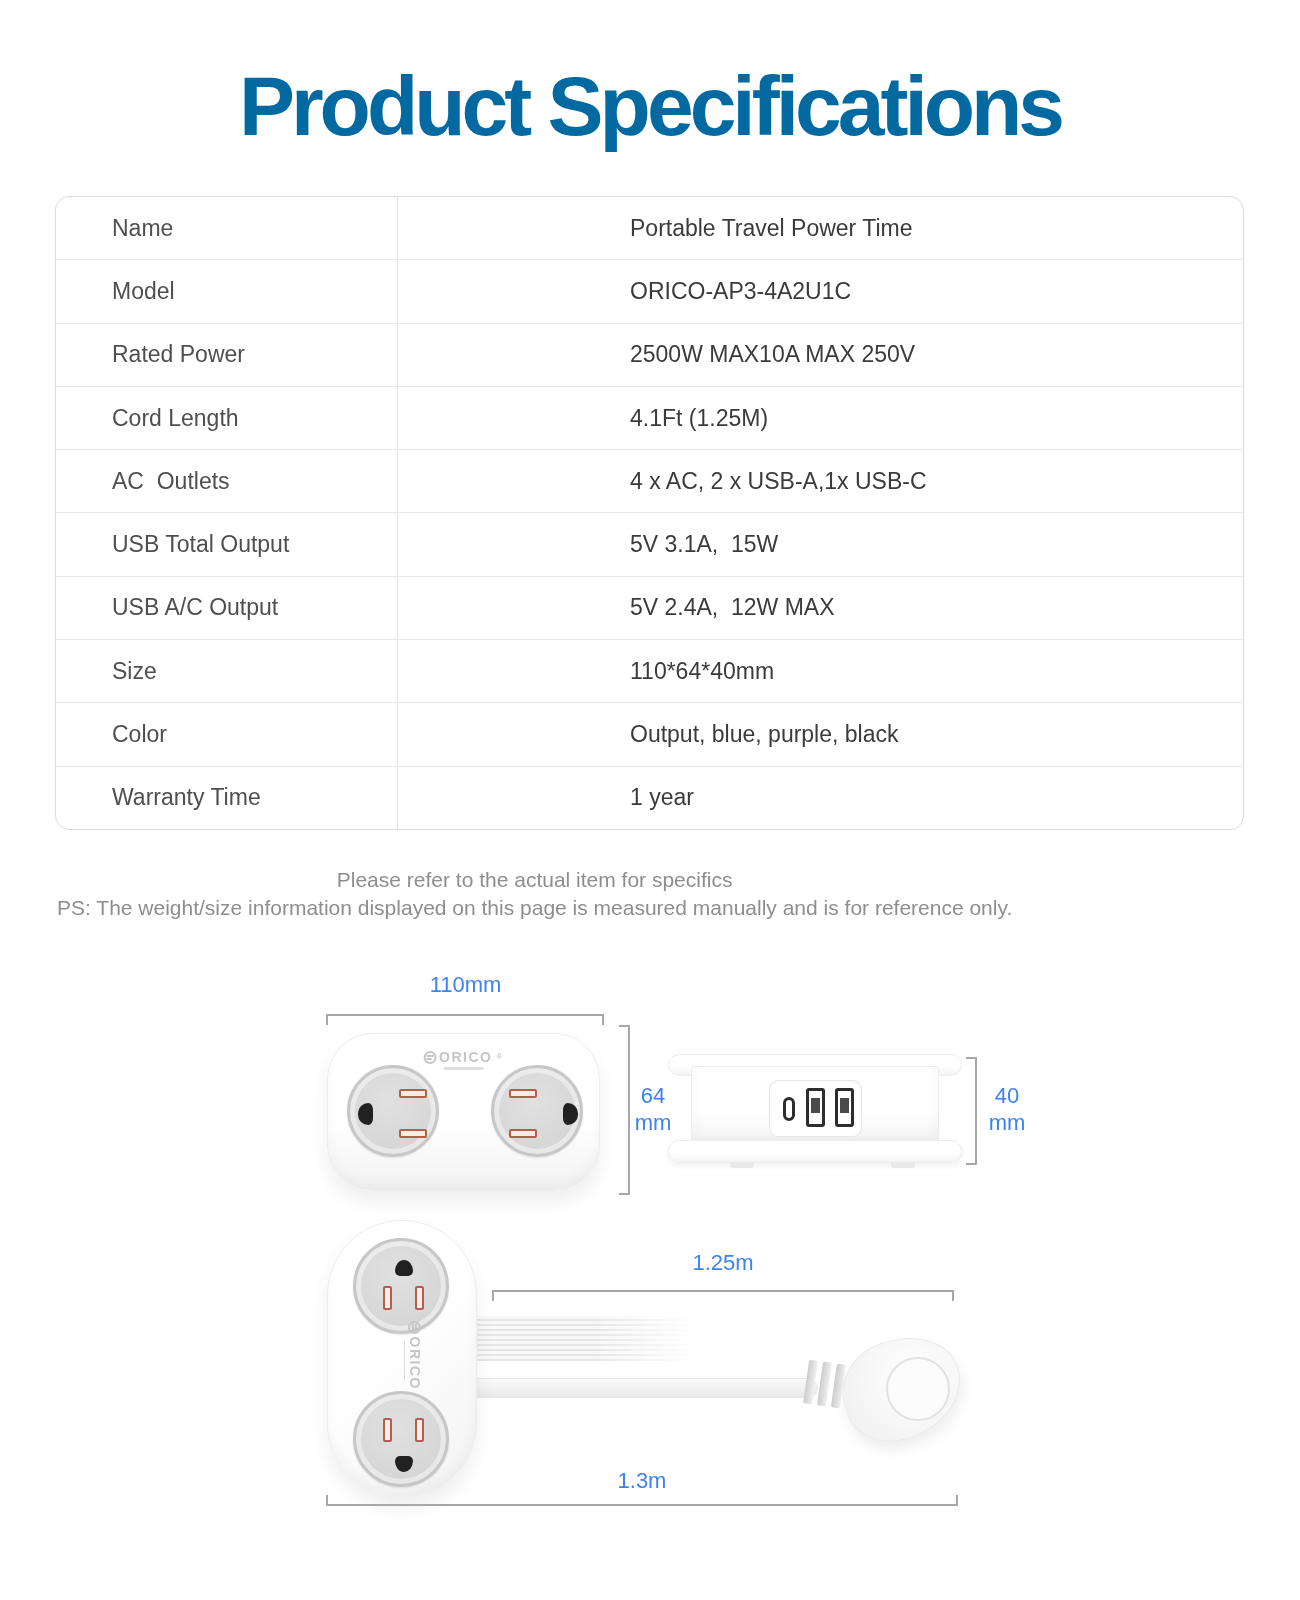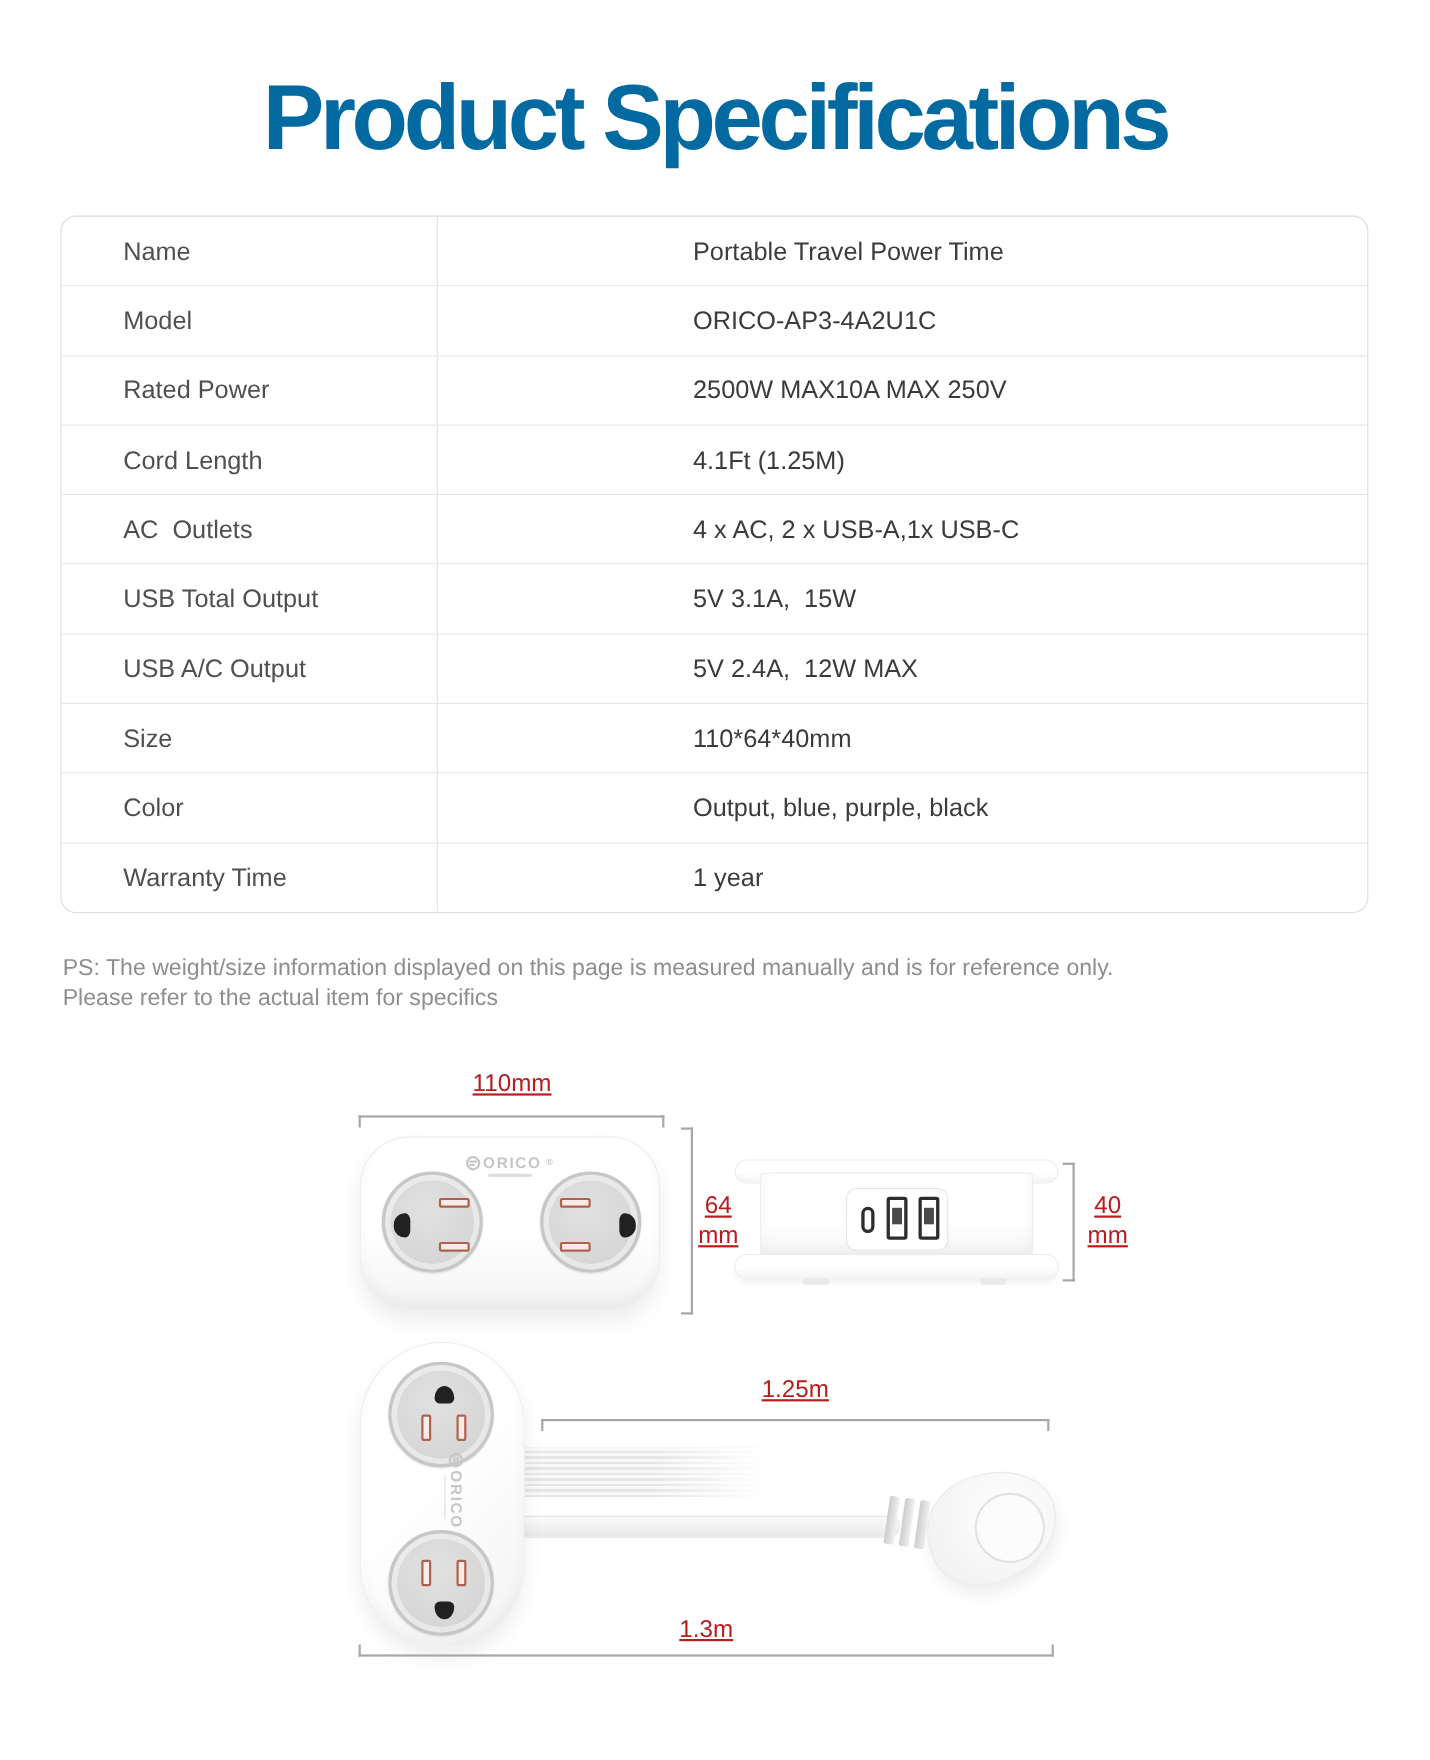--- a/index.html
+++ b/index.html
@@ -1,21 +1,21 @@
 <!DOCTYPE html>
 <html><head>
 <meta charset="utf-8">
 <style>
   * { box-sizing: border-box; margin: 0; padding: 0; }
   html,body { background:#fff; }
   body {
     width:1300px; height:1600px; position:relative; overflow:hidden;
     font-family:"Liberation Sans", sans-serif; color:#333;
   }
-  .abs { position:absolute; }
+  .abs { position:absolute;text-align:center; }
 
   
   .page-title {
     top:58px; left:0; width:1300px; text-align:center;
     font-size:84px; font-weight:bold; letter-spacing:-4px; color:#0369a1;
   }
 
   
   .spec-table {
     left:55px; top:196px; width:1189px; height:634px;
@@ -31,21 +31,21 @@
   }
   .spec-value {
     flex:1; display:flex; align-items:center; padding-left:232px;
     font-size:23px; color:#3b3b3b;
   }
 
   
   .ps-note { left:57px; top:866px; font-size:21px; color:#8e8e8e; line-height:28px; }
 
   
-  .dim-label { color:#b91c1c; font-size:22px; text-align:center;text-decoration:underline; }
+  .dim-label { color:#3b82f6; font-size:22px; text-align:center; }
   .bracket { position:absolute; }
   .bracket-h-down { border-top:2px solid #a7a7a7; border-left:2px solid #a7a7a7; border-right:2px solid #a7a7a7; height:11px; }
   .bracket-h-up   { border-bottom:2px solid #a7a7a7; border-left:2px solid #a7a7a7; border-right:2px solid #a7a7a7; height:11px; }
   .bracket-v-left { border-right:2px solid #a7a7a7; border-top:2px solid #a7a7a7; border-bottom:2px solid #a7a7a7; width:11px; }
 
   
   .shell {
     position:absolute; background:linear-gradient(180deg,#ffffff 55%,#f3f3f3 100%);
     border:1px solid #ededed;
     box-shadow:0 10px 18px rgba(0,0,0,.07), inset 0 -8px 12px rgba(0,0,0,.035);
@@ -142,22 +142,22 @@
     <div class="spec-label">Color</div>
     <div class="spec-value">Output, blue, purple, black</div>
   </div>
   <div class="spec-row">
     <div class="spec-label">Warranty Time</div>
     <div class="spec-value">1 year</div>
   </div>
 </div>
 
 <div class="abs ps-note">
+  <div>Please refer to the actual item for specifics</div>
   <div>PS: The weight/size information displayed on this page is measured manually and is for reference only.</div>
-  <div>Please refer to the actual item for specifics</div>
 </div>
 
 <div>
 
   <div class="abs dim-label" style="left:327px; top:972px; width:277px;">110mm</div>
   <div class="bracket bracket-h-down" style="left:326px; top:1014px; width:278px;"></div>
 
   <div class="shell" style="left:327px; top:1033px; width:273px; height:158px; border-radius:46px;">
     <div class="orico-logo" style="left:50%; top:16px; transform:translateX(-50%);">
       <div class="logo-line">

